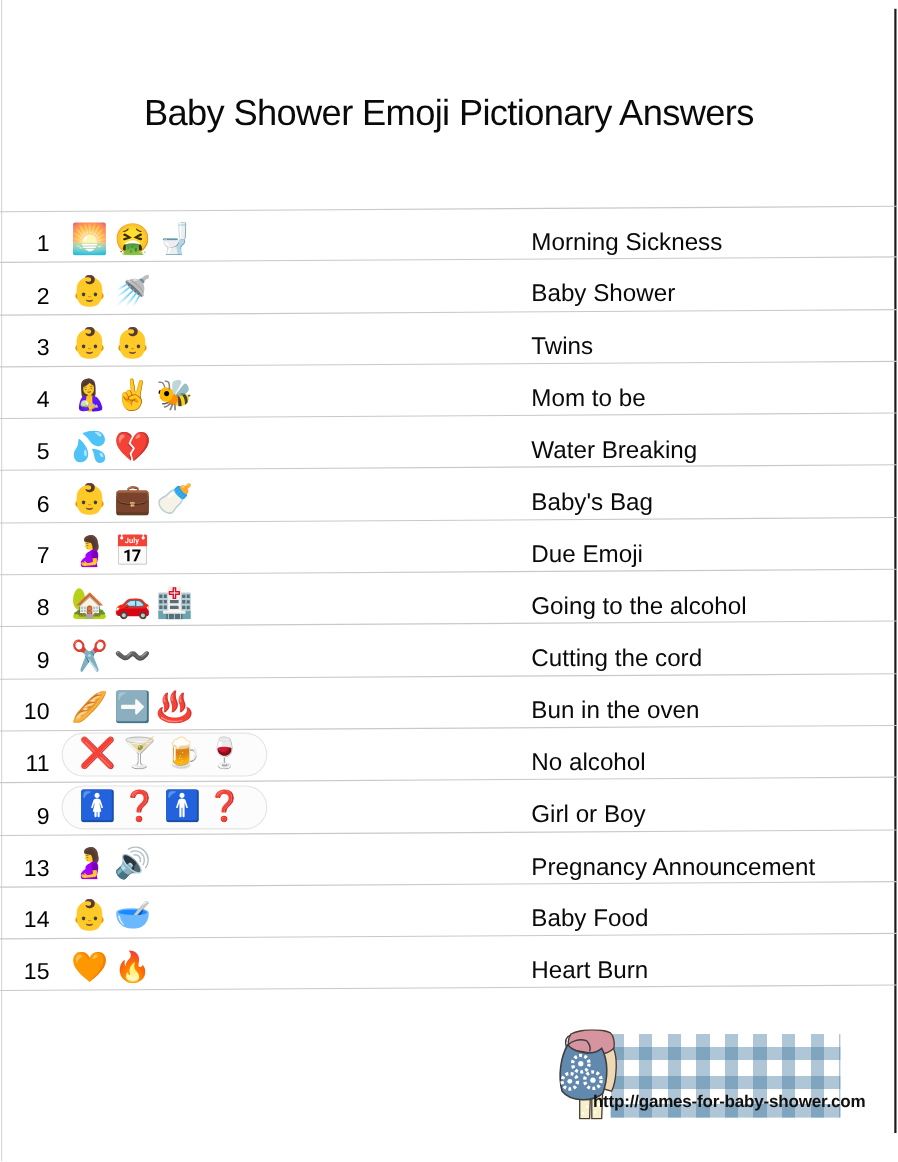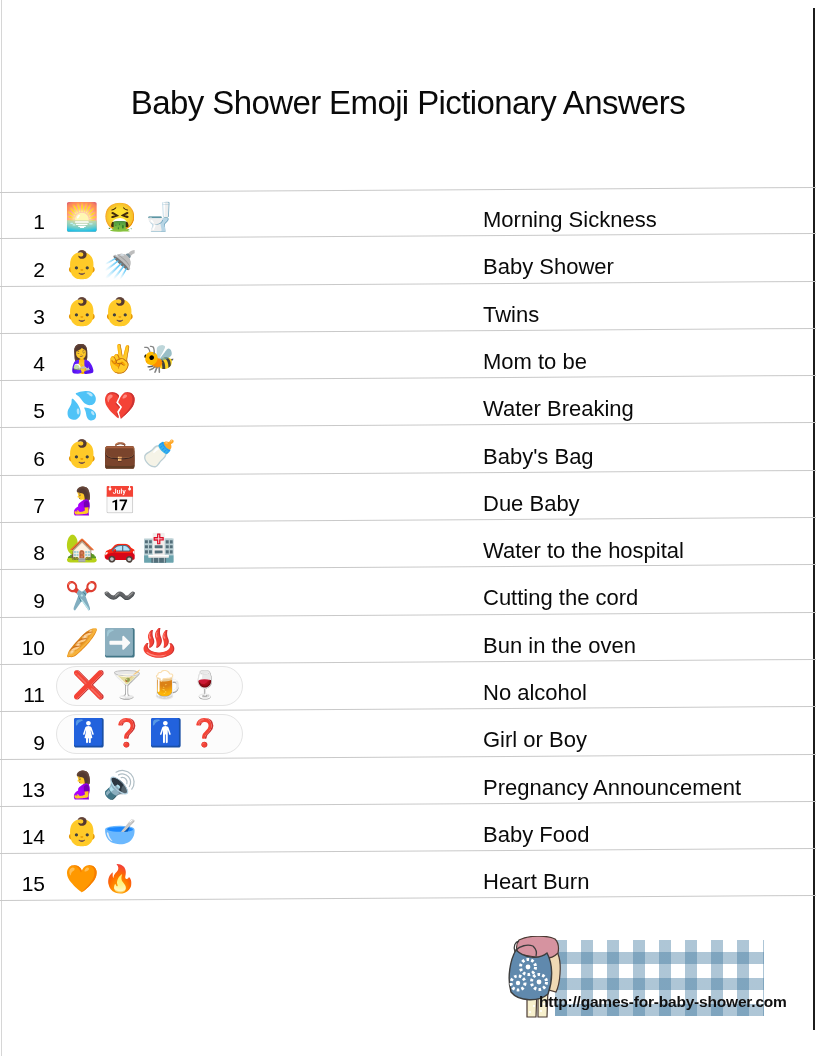--- a/index.html
+++ b/index.html
@@ -130,28 +130,28 @@
     <div class="row">
       <span class="num">6</span>
       <span class="emojis"><span class="emoji">👶</span><span class="emoji">💼</span><span class="emoji">🍼</span></span>
       <span class="answer">Baby's Bag</span>
       <div class="line"></div>
     </div>
 
     <div class="row">
       <span class="num">7</span>
       <span class="emojis"><span class="emoji">🤰</span><span class="emoji">📅</span></span>
-      <span class="answer">Due Baby</span>
+      <span class="answer">Due Emoji</span>
       <div class="line"></div>
     </div>
 
     <div class="row">
       <span class="num">8</span>
       <span class="emojis"><span class="emoji">🏡</span><span class="emoji">🚗</span><span class="emoji">🏥</span></span>
-      <span class="answer">Water to the hospital</span>
+      <span class="answer">Going to the alcohol</span>
       <div class="line"></div>
     </div>
 
     <div class="row">
       <span class="num">9</span>
       <span class="emojis"><span class="emoji">✂️</span><span class="emoji">〰️</span></span>
       <span class="answer">Cutting the cord</span>
       <div class="line"></div>
     </div>
 

